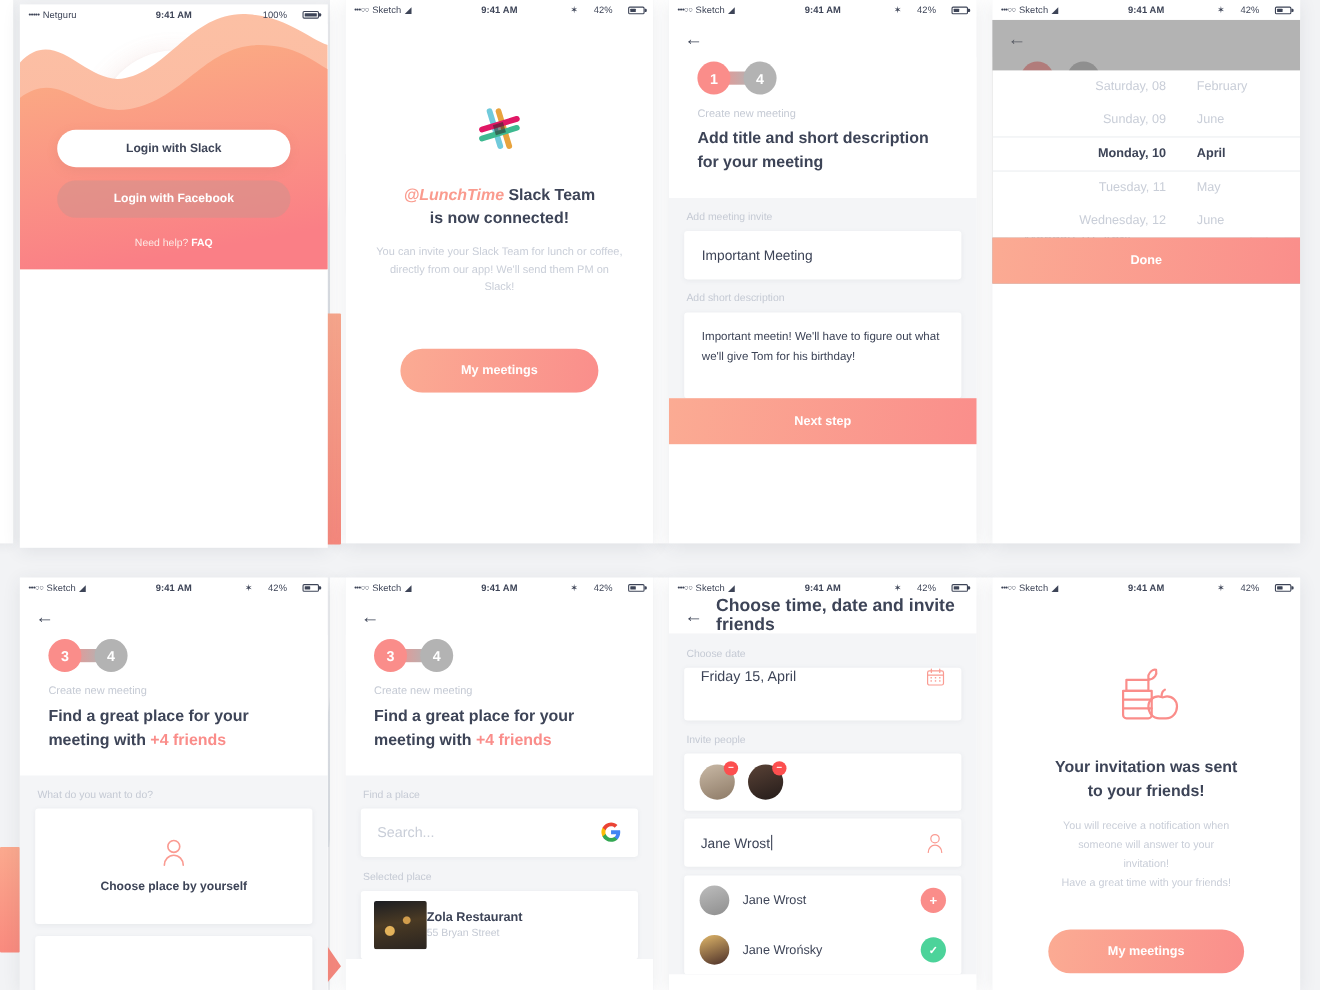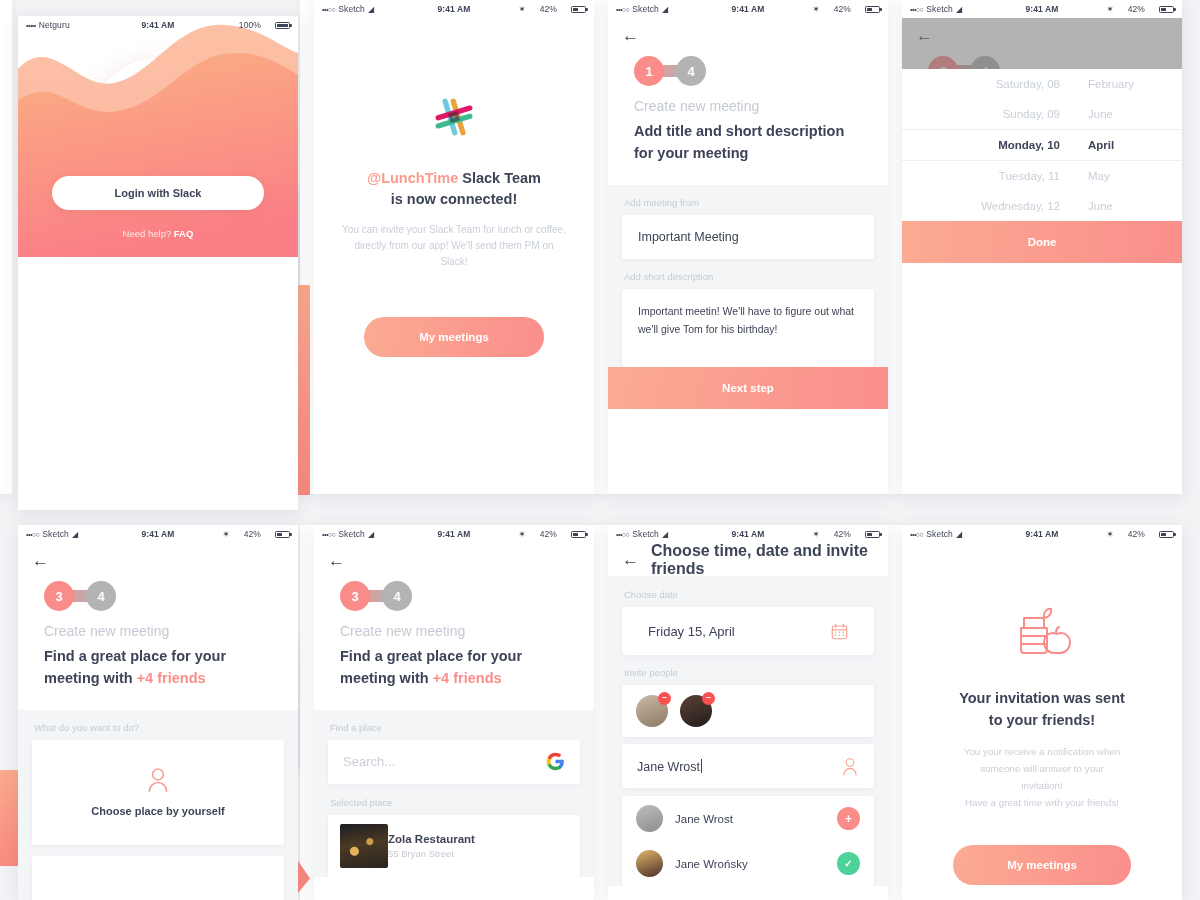--- a/index.html
+++ b/index.html
@@ -132,21 +132,21 @@
   .faq { margin-top:18px; font-size:9.5px; color:#fde9e4; }
   .faq b { color:#fff; font-weight:700; }
 
   
   .body { flex:1; display:flex; flex-direction:column; position:relative; overflow:hidden; }
 
   
   .s2 { align-items:center; padding:0 26px; }
   .slack-logo { margin-top:76px; width:46px; height:46px; position:relative; }
   .s2-head { margin-top:28px; text-align:center; font-size:14.5px; font-weight:700; color:#3d4457; line-height:1.45; }
-  .s2-head .hl { color:#fa9b8e; }
+  .s2-head .hl { color:#fa9b8e;font-style:italic; }
   .s2-desc { margin-top:12px; text-align:center; font-size:10px; color:#c9ced8; line-height:1.62; }
   .btn-grad {
     background:linear-gradient(100deg,#fbab93 0%, #fa8e8b 100%);
     color:#fff; font-weight:700;
   }
   .s2-btn { width:180px; height:40px; border-radius:22px; margin-top:46px;
             display:flex;align-items:center;justify-content:center;font-size:11.5px;cursor:pointer;}
 
   
   .navbar { height:34px; display:flex; align-items:center; padding:0 14px; flex:0 0 auto;}
@@ -158,21 +158,21 @@
     position:absolute; top:0; width:30px; height:30px; border-radius:50%;
     display:flex; align-items:center; justify-content:center;
     color:#fff; font-size:13px; font-weight:700;
   }
   .pill.cur { left:0; background:#fa8d8a; }
   .pill.tot { left:42px; background:#b3b3b3; }
   .pill-bridge {
     position:absolute; top:9px; left:13px; width:36px; height:12px;
     background:linear-gradient(90deg,#fa8d8a 0%, #b3b3b3 100%);
   }
-  .eyebrow { font-size:14px; color:#c5cad4; margin-bottom:6px; }
+  .eyebrow { font-size:10px; color:#c5cad4; margin-bottom:6px; }
   .headline { font-size:14.5px; font-weight:700; color:#3d4457; line-height:1.55; }
   .headline .hl { color:#fa8d8a; }
 
   .section { background:#f4f5f7; flex:1; padding:12px 14px 0 14px; overflow:hidden; }
   .field-label { font-size:9.5px; color:#c5cad4; margin:0 0 7px 2px; }
   .card {
     background:#fff; border-radius:3px; box-shadow:0 1px 5px rgba(90,100,120,.07);
   }
   .input-card { height:44px; display:flex; align-items:center; padding:0 16px;
                 font-size:12.5px; color:#3d4457; }
@@ -211,21 +211,21 @@
     width:48px;height:44px;border-radius:2px;flex:0 0 auto;
     background:
       radial-gradient(circle at 30% 62%, rgba(255,200,100,.85) 0 4px, rgba(0,0,0,0) 5px),
       radial-gradient(circle at 62% 40%, rgba(255,190,90,.75) 0 3px, rgba(0,0,0,0) 4px),
       linear-gradient(170deg,#1b1d22 0%, #4a3a24 45%, #2a2420 100%);
   }
   .place-name { font-size:11.5px; font-weight:700; color:#3d4457; }
   .place-addr { font-size:9.5px; color:#c5cad4; margin-top:3px; }
 
   
-  .date-card { height:48px; display:flex; align-items:center; justify-content:space-between; padding:0 26px; }
+  .date-card { height:48px; display:flex; justify-content:space-between; padding:0 15px; }
   .date-val { font-size:13px; color:#3d4457; }
   .chips-card { height:52px; display:flex; align-items:center; gap:12px; padding:0 14px; }
   .chip { position:relative; width:32px; height:32px; }
   .chip .av { width:32px;height:32px;border-radius:50%; }
   .chip .rm {
     position:absolute; right:-3px; top:-3px; width:13px;height:13px;border-radius:50%;
     background:#fc4f4f; color:#fff; font-size:9px; line-height:11px; text-align:center; font-weight:700;
   }
   .typeahead { height:44px; display:flex; align-items:center; justify-content:space-between; padding:0 15px; }
   .typed { font-size:12.5px; color:#3d4457; position:relative; }
@@ -263,21 +263,21 @@
   <div class="bg-shape gutter-card" style="left:594px;top:0;width:14px;height:494px;"></div>
   <div class="bg-shape gutter-card" style="left:888px;top:0;width:14px;height:494px;"></div>
 
   <div class="bg-shape gutter-coral" style="left:0px;top:770px;width:18px;height:96px;border-radius:1px;"></div>
   <div class="bg-shape gutter-gray" style="left:293px;top:610px;width:16px;height:160px;transform:skewX(-7deg);"></div>
   <div class="bg-shape gutter-card" style="left:300px;top:525px;width:14px;height:375px;"></div>
   <div class="bg-shape" style="left:292px;top:852px;width:18px;height:48px;background:#f98a7e;clip-path:polygon(0 0,100% 55%,0 100%);"></div>
   <div class="bg-shape gutter-card" style="left:594px;top:525px;width:14px;height:375px;"></div>
   <div class="bg-shape gutter-card" style="left:888px;top:525px;width:14px;height:375px;"></div>
 
-  <div class="phone" style="left:18px;top:16px;">
+  <div class="phone" style="left:18px;top:4px;">
     <div class="statusbar">
       <span class="sb-left">
         <span class="dots">•••••</span>
         <span>Netguru</span>
       </span>
       <span class="sb-center">9:41 AM</span>
       <span class="sb-right">
         <span>100%</span>
         <span class="batt full">
             <i></i>
@@ -321,20 +321,21 @@
             <stop offset="0%" stop-color="#fcc0a4"></stop>
               <stop offset="100%" stop-color="#fbb6a2"></stop>
           </linearGradient>
         </defs>
         <path d="M0,74 C34,38 60,96 96,88 C136,80 158,26 208,30 C244,33 262,52 280,58 L280,262 L0,262 Z" fill="url(#wv2)"></path>
         <path d="M0,106 C38,78 56,124 100,116 C150,107 168,58 218,58 C250,58 266,72 280,80 L280,262 L0,262 Z" fill="url(#wv1)"></path>
       </svg>
 
       <div class="s1-bottom">
         <div class="btn-pill btn-slack">Login with Slack</div>
+        <div class="btn-pill btn-fb">Login with Facebook</div>
         <div class="faq">
           <span>Need help? </span><b>FAQ</b>
         </div>
       </div>
     </div>
   </div>
 
   <div class="phone" style="left:314px;top:0;">
     <div class="statusbar">
       <span class="sb-left">
@@ -394,21 +395,21 @@
         <div class="pills">
           <div class="pill-bridge"></div>
           <div class="pill cur">1</div>
           <div class="pill tot">4</div>
         </div>
         <div class="eyebrow">Create new meeting</div>
         <div class="headline">Add title and short description for your meeting</div>
       </div>
 
       <div class="section">
-        <div class="field-label">Add meeting from</div>
+        <div class="field-label">Add meeting invite</div>
         <div class="card input-card">Important Meeting</div>
         <div class="field-label" style="margin-top:12px;">Add short description</div>
         <div class="card textarea-card">Important meetin! We'll have to figure out what we'll give Tom for his birthday!</div>
       </div>
 
       <div class="bottom-cta btn-grad">Next step</div>
     </div>
   </div>
 
   <div class="phone" style="left:902px;top:0;">
@@ -699,21 +700,21 @@
           <path d="M12 23 h26 v22 a3 3 0 0 1 -3 3 h-20 a3 3 0 0 1 -3 -3 z"></path>
           <path d="M12 31 h26 M12 39 h26"></path>
           <path d="M45 48 c-6 0 -10 -5 -10 -11 c0 -5 4 -9 9 -9 c2 0 3 1 4 1 c1 0 2 -1 4 -1 c5 0 9 4 9 9 c0 6 -4 11 -10 11 z"></path>
           <path d="M47 28 c0 -3 1 -5 3 -6"></path>
         </g>
       </svg>
       <div class="s8-head">
         <span>Your invitation was sent</span><br><span>to your friends!</span>
       </div>
       <div class="s8-desc">
-        <span>You your receive a notification when</span><br>
+        <span>You will receive a notification when</span><br>
         <span>someone will answer to your</span><br>
         <span>invitation!</span><br>
         <span>Have a great time with your friends!</span>
       </div>
       <div class="s8-btn btn-grad">My meetings</div>
     </div>
   </div>
 
 </div>
 

